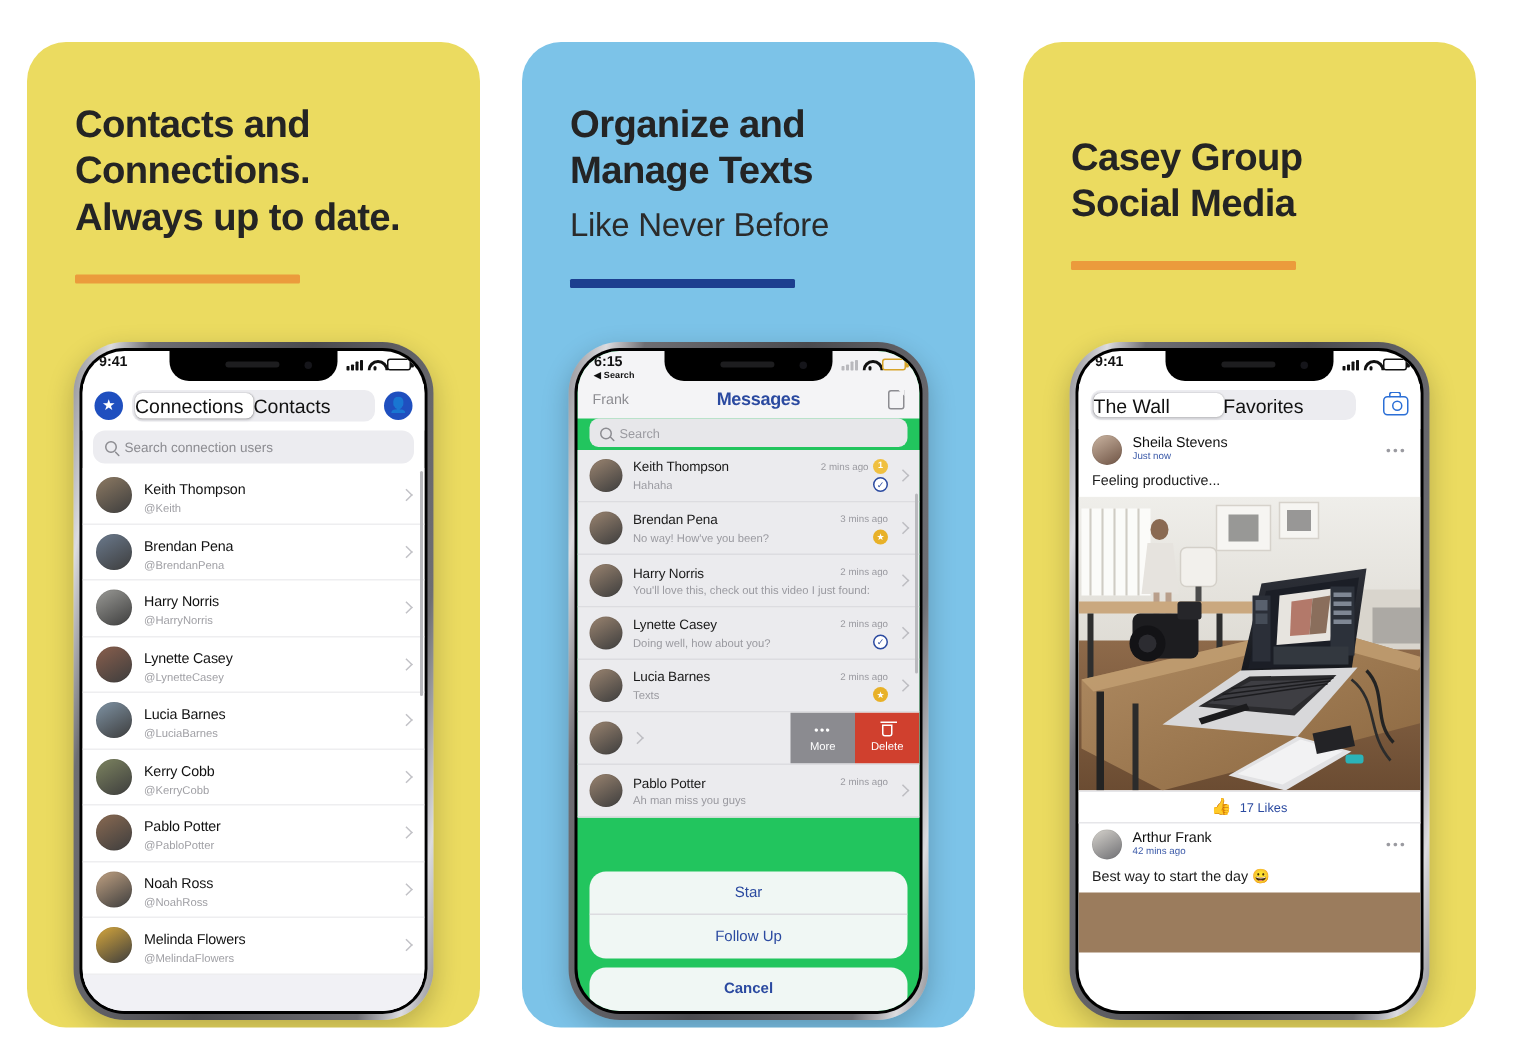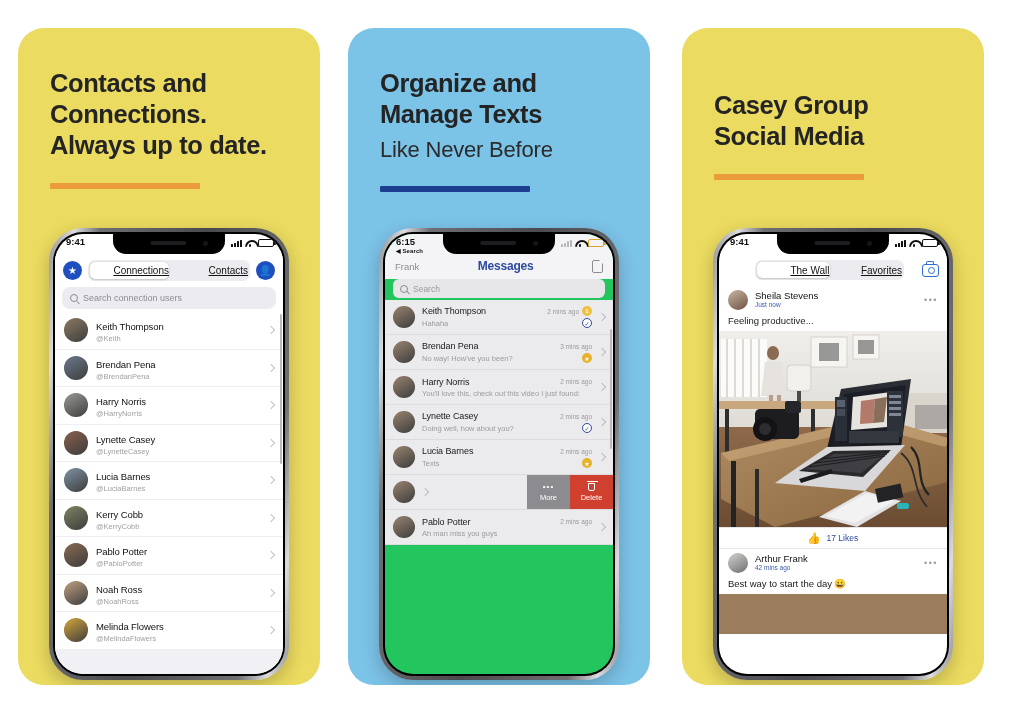--- a/index.html
+++ b/index.html
@@ -174,23 +174,23 @@
   .seg-icon.person { background:#1f4fbf; }
   .segmented {
     flex: 1 1 auto;
     display: flex;
     background: #ececf0;
     border-radius: 7px;
     padding: 2px;
     height: 21px;
   }
   .segmented .seg {
-    flex: 1; text-align: right;
-    font-size: 10px; color: #111;
-    line-height: 17px; border-radius: 5px; text-decoration: underline;
+    flex: 1; text-align: left;
+    font-size: 13px; color: #111;
+    line-height: 17px; border-radius: 5px;
   }
   .segmented .seg.active {
     background: #fff;
     box-shadow: 0 0 1px rgba(0,0,0,.28), 0 1px 2px rgba(0,0,0,.14);
     font-weight: 500;
   }
   .searchfield {
     margin: 0 7px 3px;
     height: 22px;
     background: #ececf0;
@@ -318,21 +318,21 @@
     height: 29px; display:flex; align-items:center; justify-content:center;
     font-size: 10px; color:#2b4aa0;
     border-bottom: 1px solid #dcdce0;
   }
   .sheet-item:last-child{border-bottom:none;}
   .sheet-item.cancel { font-weight:700; }
 
   
   .wall-top {
     display:flex; align-items:center; gap:18px;
-    padding: 4px 8px 6px; background:#fff;margin-left:28px;
+    padding: 4px 8px 6px; background:#fff;
   }
   .wall-top .segmented { height:20px; }
   .camera-ico {
     width:17px;height:13px;border:1.4px solid #2b6fd6;border-radius:3px;
     position:relative;flex:0 0 auto;
   }
   .camera-ico::before{
     content:"";position:absolute;top:-3.5px;left:3px;width:6px;height:3px;
     border:1.4px solid #2b6fd6;border-bottom:none;border-radius:2px 2px 0 0;
   }
@@ -612,20 +612,29 @@
                     </span>
                   </span>
                   <span class="m-bot">
                     <span class="m-prev">Ah man miss you guys</span>
                   </span>
                 </span>
                 <span class="chev"></span>
               </div>
             </div>
 
+          <div class="sheet-area">
+            <div class="sheet-group">
+              <div class="sheet-item">Star</div>
+              <div class="sheet-item">Follow Up</div>
+            </div>
+            <div class="sheet-group" style="margin-bottom:0">
+              <div class="sheet-item cancel">Cancel</div>
+            </div>
+          </div>
           <div class="scroll-ind" style="top:95px;height:120px;"></div>
         </div>
       </div>
     </div>
   </div>
 
   <div class="panel" id="panel-3">
     <div class="headline" style="top:62px">
       <h1 style="white-space:pre-line">Casey Group
 Social Media</h1>

